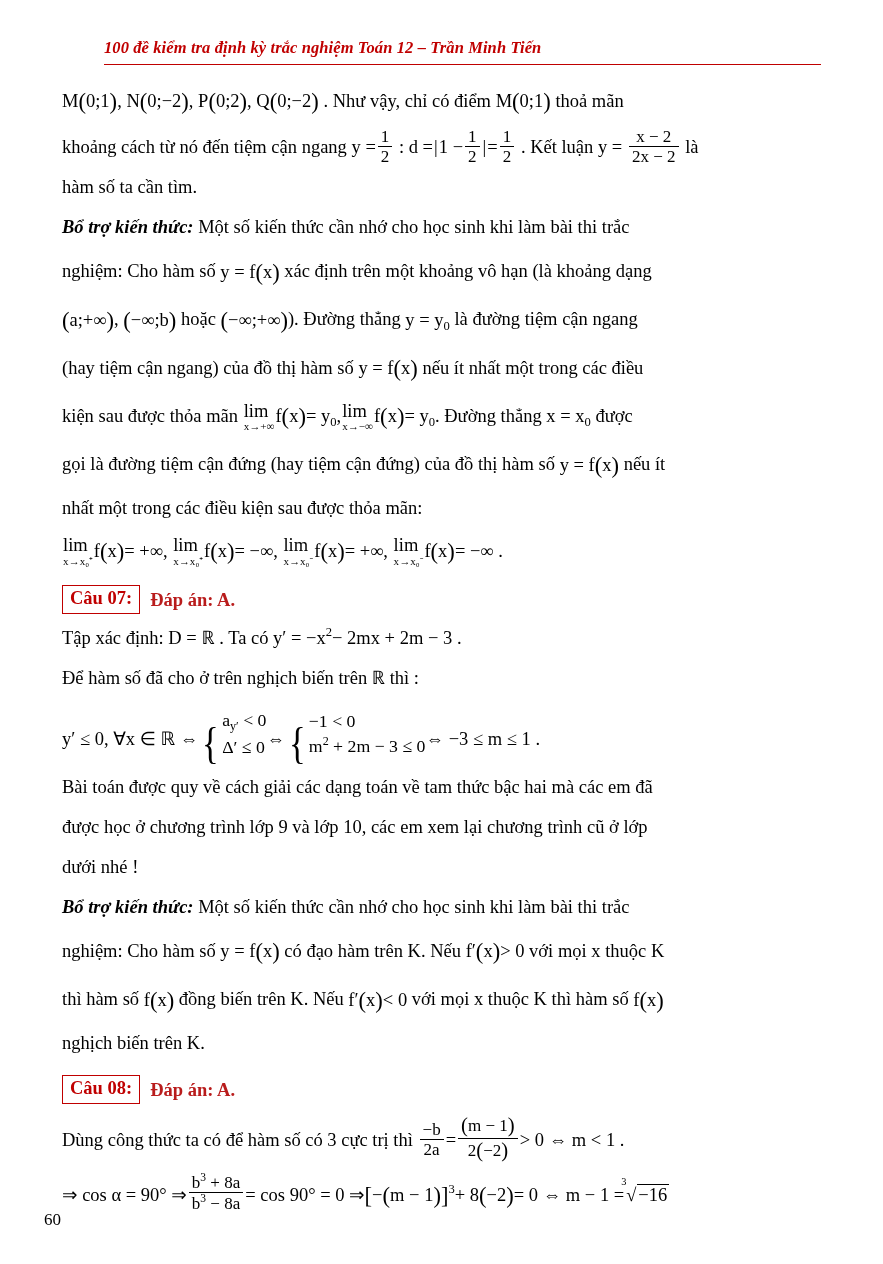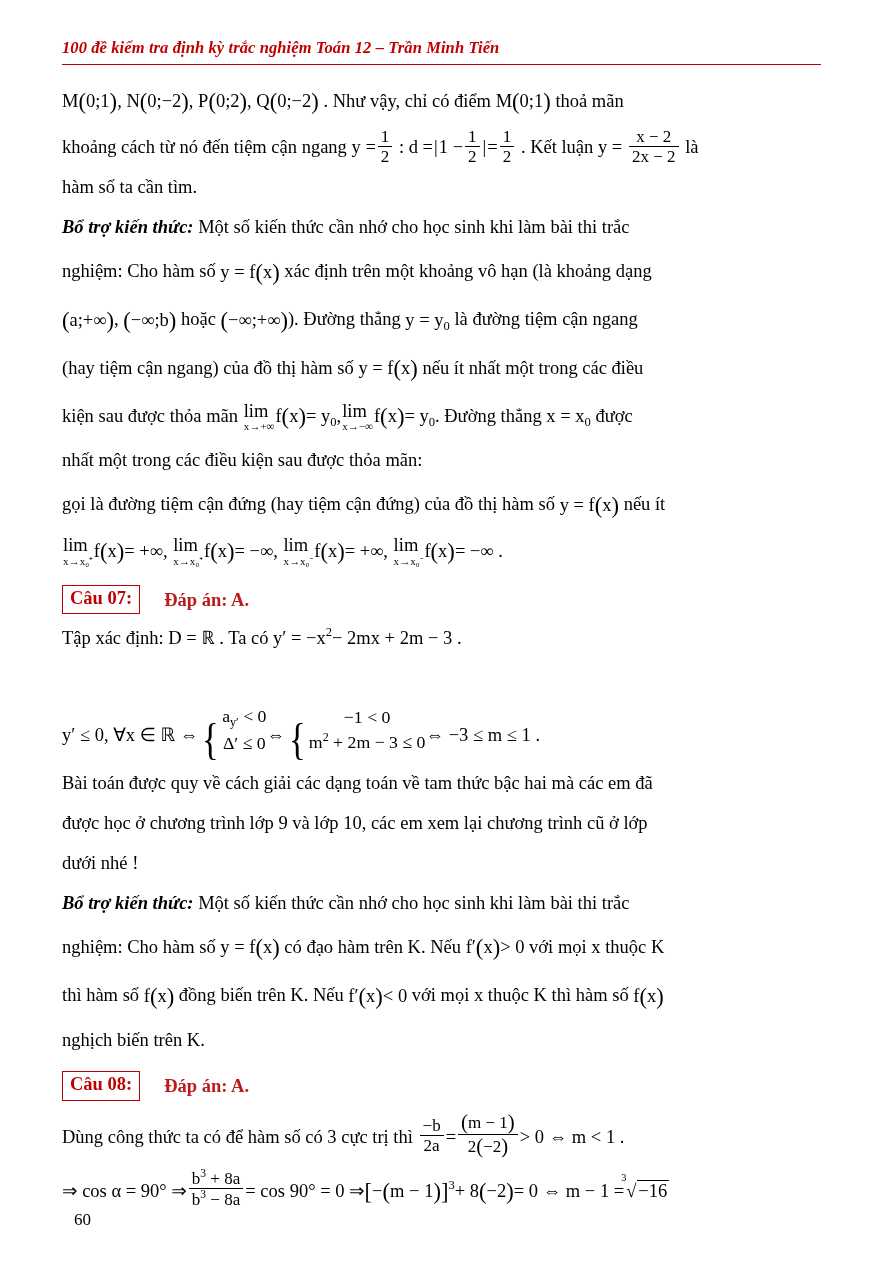--- a/index.html
+++ b/index.html
@@ -24,20 +24,21 @@
   
   .header {
     font-style: italic;
     font-weight: bold;
     font-size: 16.5px;
     color: #c00000;
     padding-bottom: 6px;
     border-bottom: 1.4px solid #c00000;
     white-space: nowrap;
     letter-spacing: 0.1px;
+    margin-left: 42px;
   }
   
   .content {
     padding-top: 14px;
     font-size: 18.5px;
     line-height: 1.0;
   }
   .para {
     margin: 0 0 2px 0;
     text-align: justify;
@@ -98,24 +99,23 @@
     display: inline-block;
     font-size: 2.35em;
     line-height: 0;
     vertical-align: -0.30em;
     transform: scaleX(0.8);
     margin: 0 1px 0 2px;
   }
   .cases {
     display: inline-block;
     vertical-align: -0.44em;
-    text-align: center;
+    text-align: left;
     line-height: 1.38;
     font-size: 0.96em;
-    margin-top: 36px;
   }
   .cases > span { display: block; }
   .radical {
     display: inline-block;
     position: relative;
     padding-left: 2px;
   }
   .radical > .idx {
     position: absolute;
     left: -3px;
@@ -126,41 +126,41 @@
     border-top: 1.1px solid #000;
     padding: 0 2px 0 1px;
     margin-left: 1px;
   }
   .absbar { padding: 0 1px; }
   
   .qline {
     margin: 12px 0 6px 0;
     display: flex;
     align-items: center;
-    gap: 24px;
+    gap: 10px;
   }
   .qbox {
     border: 1.6px solid #c00000;
     color: #c00000;
     font-weight: bold;
     font-size: 18.5px;
     padding: 1px 7px 3px 7px;
     line-height: 1.25;
     white-space: nowrap;
   }
   .qans {
     color: #b91c1c;
     font-weight: bold;
     font-size: 18.5px;
     white-space: nowrap;
   }
   
   .pagenum {
     position: absolute;
-    left: 74px;
+    left: 44px;
     bottom: 34px;
     font-size: 17px;
   }
   .blk {
     margin: 10px 0 10px 0;
     line-height: 2.0;
   }
 </style>
 </head>
 <body>
@@ -218,45 +218,46 @@
       <span>nếu ít nhất một trong các điều</span>
     </p>
 
     <p class="para">
       <span>kiện sau được thỏa mãn</span>
       <span class="m"><span class="lim"><span class="lt">lim</span><span class="lb">x→+∞</span></span><span>f</span><span class="bigp">(</span><span>x</span><span class="bigp">)</span><span>= y</span><span class="sub">0</span></span><span>,</span><span class="m"><span class="lim"><span class="lt">lim</span><span class="lb">x→−∞</span></span><span>f</span><span class="bigp">(</span><span>x</span><span class="bigp">)</span><span>= y</span><span class="sub">0</span></span><span>. Đường thẳng</span>
       <span class="m"><span>x = x</span><span class="sub">0</span></span>
       <span>được</span>
     </p>
 
-    <p class="para">nhất một trong các điều kiện sau được thỏa mãn:</p>
-
     <p class="para">
       <span>gọi là đường tiệm cận đứng (hay tiệm cận đứng) của đồ thị hàm số</span>
       <span class="m"><span>y = f</span><span class="bigp">(</span><span>x</span><span class="bigp">)</span></span>
       <span>nếu ít</span>
     </p>
+
+    <p class="para">nhất một trong các điều kiện sau được thỏa mãn:</p>
 
     <p class="para tight">
       <span class="m"><span class="lim"><span class="lt">lim</span><span class="lb">x→x₀⁺</span></span><span>f</span><span class="bigp">(</span><span>x</span><span class="bigp">)</span><span>= +∞,</span></span>
       <span class="m"><span class="lim"><span class="lt">lim</span><span class="lb">x→x₀⁺</span></span><span>f</span><span class="bigp">(</span><span>x</span><span class="bigp">)</span><span>= −∞,</span></span>
       <span class="m"><span class="lim"><span class="lt">lim</span><span class="lb">x→x₀⁻</span></span><span>f</span><span class="bigp">(</span><span>x</span><span class="bigp">)</span><span>= +∞,</span></span>
       <span class="m"><span class="lim"><span class="lt">lim</span><span class="lb">x→x₀⁻</span></span><span>f</span><span class="bigp">(</span><span>x</span><span class="bigp">)</span><span>= −∞ .</span></span>
     </p>
 
     <div class="qline">
       <span class="qbox">Câu 07:</span>
       <span class="qans">Đáp án: A.</span>
     </div>
 
     <p class="para">
       <span>Tập xác định: D = ℝ . Ta có</span>
       <span class="m"><span>y′ = −x</span><span class="sup">2</span><span>− 2mx + 2m − 3 .</span></span>
     </p>
 
+    <p class="para">Để hàm số đã cho ở trên nghịch biến trên ℝ thì :</p>
 
     <p class="para blk">
       <span class="m">
         <span>y′ ≤ 0, ∀x ∈ ℝ ⇔</span><span class="brace">{</span><span class="cases"><span><span>a</span><span class="sub">y′</span><span> &lt; 0</span></span><span>Δ′ ≤ 0</span></span><span>⇔</span><span class="brace">{</span><span class="cases"><span>−1 &lt; 0</span><span><span>m</span><span class="sup">2</span><span> + 2m − 3 ≤ 0</span></span></span><span>⇔ −3 ≤ m ≤ 1 .</span>
       </span>
     </p>
 
     <p class="para">Bài toán được quy về cách giải các dạng toán về tam thức bậc hai mà các em đã</p>
     <p class="para">được học ở chương trình lớp 9 và lớp 10, các em xem lại chương trình cũ ở lớp</p>
     <p class="para">dưới nhé !</p>

